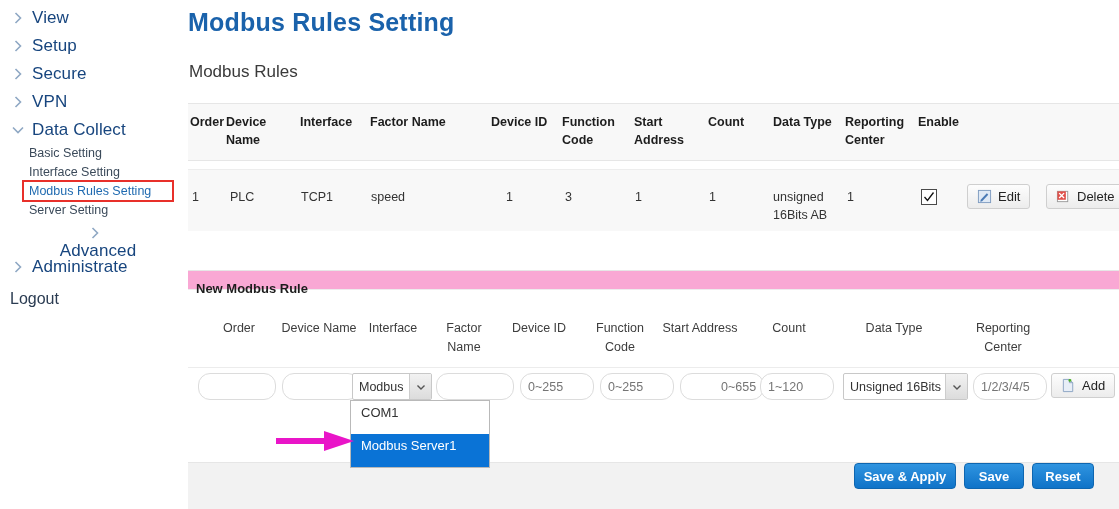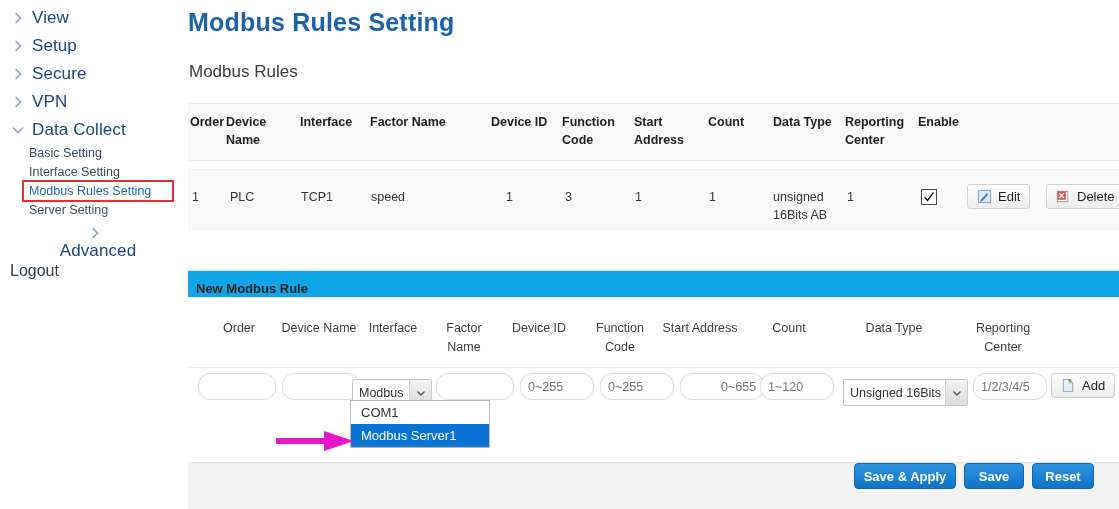--- a/index.html
+++ b/index.html
@@ -111,22 +111,22 @@
     display: flex; align-items: center; gap: 6px;
     padding: 0 9px;
     font-size: 13px; color: #222;
     cursor: pointer;
   }
   .ic16 { width:15px; height:15px; flex:0 0 15px; display:block; }
 
   
   .newrule-head {
     position: absolute; left: 2px; top: 270px;
-    width: 931px; height: 28px;
-    background: #0ea5e9;
+    width: 931px; height: 20px;
+    background: #f9a8d4;
     border-top: 1px solid #e6e6e6;
     border-bottom: 1px solid #ededed;
   }
   .newrule-head span {
     position: absolute; left: 8px; top: 10px;
     font-size: 13px; font-weight: bold; color: #1d1d1d;
   }
   .tbl2-head {
     position: absolute; left: 2px; top: 306px;
     width: 931px; height: 62px;
@@ -144,21 +144,21 @@
   }
   .inp {
     position: absolute; top: 5px; height: 27px;
     border: 1px solid #dcdcdc; border-radius: 12px;
     background: #fff;
     font-size: 12.5px; color: #3b82f6;
     padding: 0 7px; line-height: 25px;
     font-family: "Liberation Sans", sans-serif;
   }
   .sel {
-    position: absolute; top: 11px; height: 27px;
+    position: absolute; top: 5px; height: 27px;
     border: 1px solid #c8c8c8; border-radius: 2px;
     background: #fff;
     font-size: 12.5px; color: #333;
     display: flex; align-items: center;
     overflow: hidden;
   }
   .sel-text {
     flex: 1 1 auto; padding-left: 6px;
     white-space: nowrap; overflow: hidden;
   }
@@ -169,21 +169,21 @@
     display:flex; align-items:center; justify-content:center;
   }
 
   .dropdown {
     position: absolute;
     background: #ffffff;
     border: 1px solid #b9b9b9;
     z-index: 40;
   }
   .dd-item {
-    height: 23px; line-height: 23px;
+    height: 33px; line-height: 23px;
     font-size: 13px; color: #333;
     padding-left: 10px; white-space: nowrap;
     cursor: pointer;
   }
   .dd-item.sel-item { background: #0a73d6; color: #ffffff; }
 
   .arrow-pointer { position: absolute; z-index: 45; }
 
   .footer-band {
     position: absolute; left: 2px; top: 462px;
@@ -272,20 +272,28 @@
 
       <div class="nav-group" style="margin-top:5px;flex-direction:column;">
         <span class="chev">
           <svg width="16" height="16" viewBox="0 0 16 16">
               <path d="M5.5 3 L10.5 8 L5.5 13" fill="none" stroke="#8fa8c4" stroke-width="1.6"></path>
             </svg>
         </span>
         <span class="nav-group-label">Advanced</span>
       </div>
 
+      <div class="nav-group">
+        <span class="chev">
+          <svg width="16" height="16" viewBox="0 0 16 16">
+              <path d="M5.5 3 L10.5 8 L5.5 13" fill="none" stroke="#8fa8c4" stroke-width="1.6"></path>
+            </svg>
+        </span>
+        <span class="nav-group-label">Administrate</span>
+      </div>
 
       <div class="logout">Logout</div>
     </div>
   </div>
 
   <div class="main">
 
     <div class="page-title">Modbus Rules Setting</div>
     <div class="section-title">Modbus Rules</div>
 

